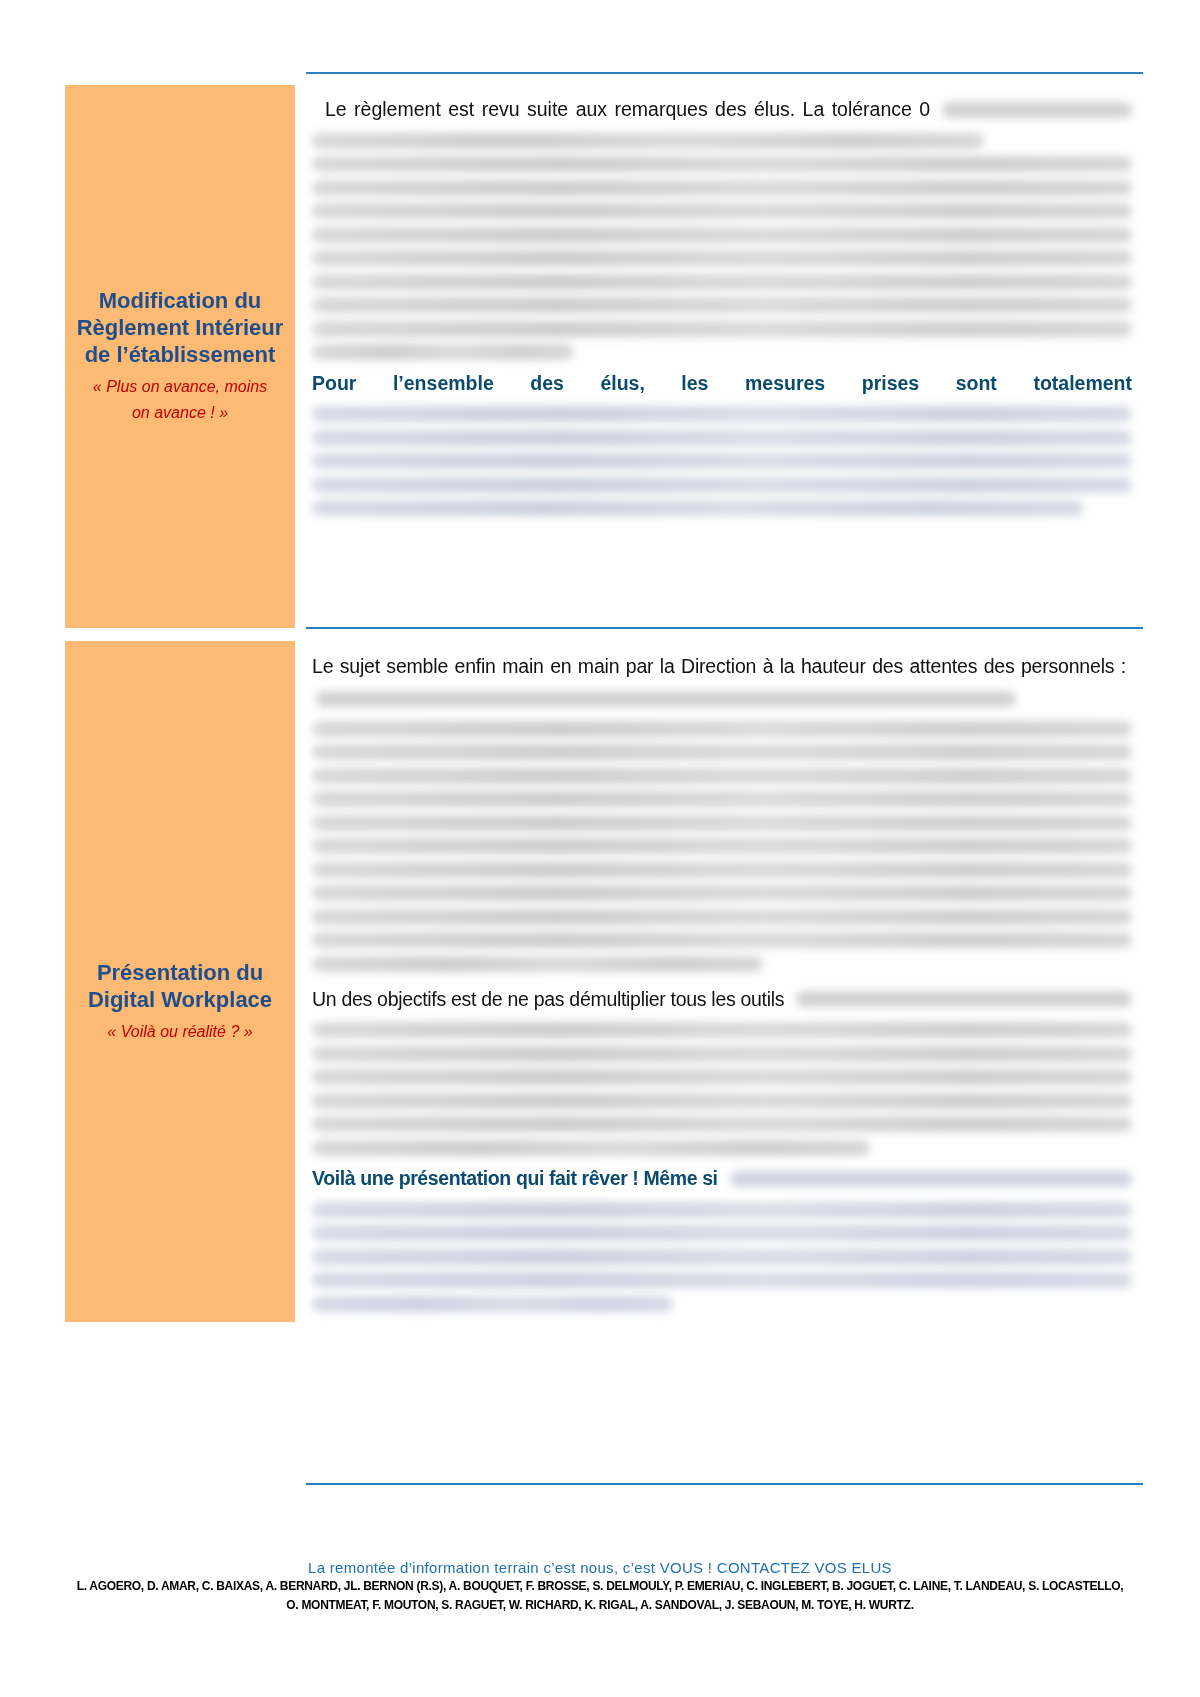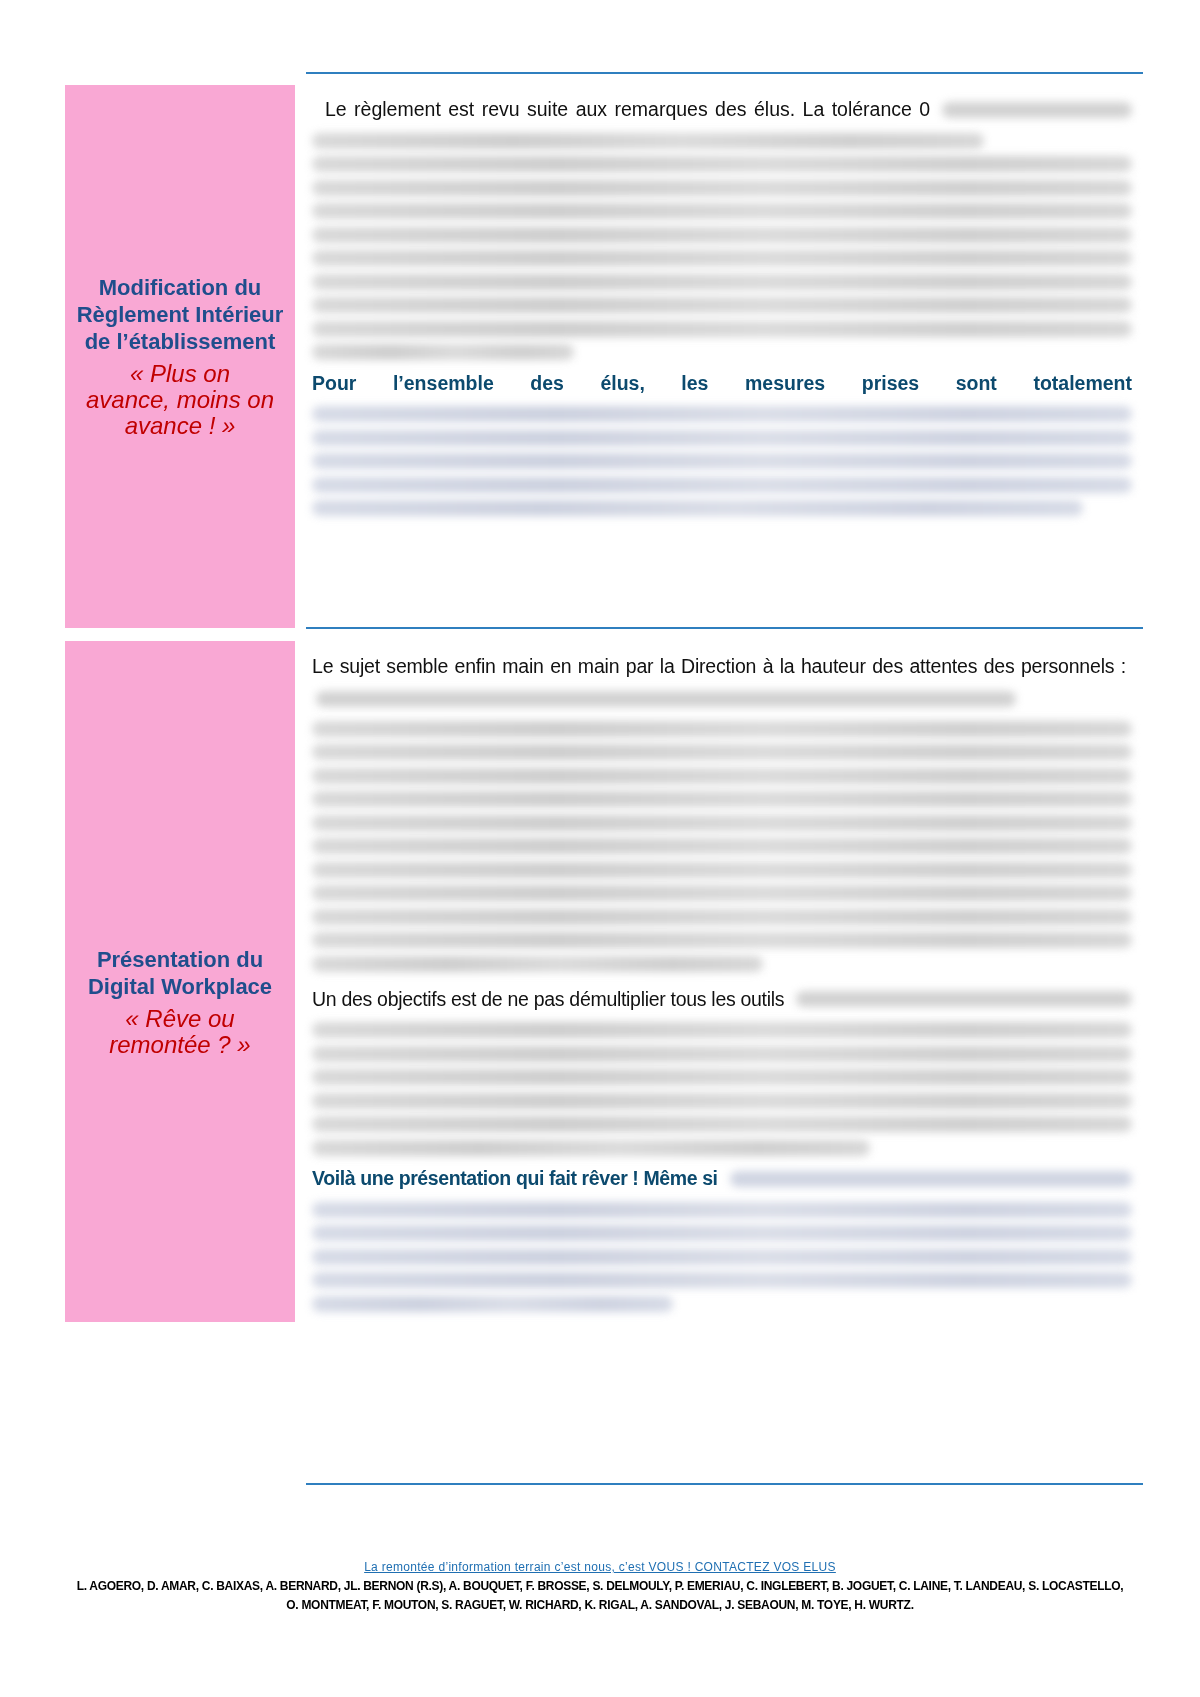--- a/index.html
+++ b/index.html
@@ -1,34 +1,34 @@
 <!DOCTYPE html>
 <html><head>
   <meta charset="utf-8">
   <style>
     html, body { margin: 0; padding: 0; background: #ffffff; }
     body { width: 1200px; height: 1697px; position: relative; overflow: hidden; font-family: "Liberation Sans", sans-serif; }
     .rule { position: absolute; left: 306px; width: 837px; height: 2px; background: #2f7fbf; }
     .side {
-      position: absolute; left: 65px; width: 230px; background: #f9a8d4;
+      position: absolute; left: 65px; width: 230px; background: #fdba74;
       display: flex; flex-direction: column; justify-content: center; align-items: center;
       text-align: center;
     }
     .side .title { color: #1f4e8c; font-weight: bold; font-size: 22px; line-height: 27px; padding: 0 6px; }
-    .side .quote { color: #c00000; font-style: italic; font-size: 24px; line-height: 26px; margin-top: 6px; padding: 0 20px; }
+    .side .quote { color: #c00000; font-style: italic; font-size: 16px; line-height: 26px; margin-top: 6px; padding: 0 20px; }
     .body { position: absolute; left: 312px; width: 820px; font-size: 19.5px; line-height: 31px; color: #111; }
     .para { text-align: justify; }
     .lead { background: #fff; padding-right: 6px; }
     .lead.bold { font-weight: bold; color: #0c4a6e; word-spacing: 3px; }
     .blur-line { height: 16px; margin: 7.5px 0; border-radius: 8px; background: linear-gradient(90deg, #d2d2d2, #c4c4c4 30%, #d4d4d4 55%, #c6c6c6 80%, #d0d0d0); filter: blur(4px); opacity: .85; }
     .blur-line.blue { background: linear-gradient(90deg, #cfd4e2, #c2c8d9 30%, #d3d7e3 55%, #c4cadb 80%, #cfd4e2); }
     .blur-inline { display: inline-block; vertical-align: middle; height: 16px; border-radius: 8px; background: #cacaca; filter: blur(4px); opacity: .85; }
     .blur-inline.blue { background: #c7cddd; }
     .footer { position: absolute; left: 60px; width: 1080px; top: 1558px; text-align: center; }
-    .footer .slogan { color: #1f6fb2; font-size: 12px; line-height: 19px; letter-spacing: .3px; text-decoration: underline; }
+    .footer .slogan { color: #1f6fb2; font-size: 15px; line-height: 19px; letter-spacing: .3px; }
     .footer .names { color: #000000; font-weight: bold; font-size: 12px; line-height: 19px; letter-spacing: -0.3px; padding: 0 10px; }
   </style>
 </head>
 <body>
 
 <div class="rule" style="top:72px;"></div>
 <div class="side" style="top:85px; height:543px;">
   <div class="title">Modification du Règlement Intérieur de l’établissement</div>
   <div class="quote">« Plus on avance, moins on avance ! »</div>
 </div>
@@ -57,21 +57,21 @@
     <div class="blur-line blue"></div>
     <div class="blur-line blue"></div>
     <div class="blur-line blue"></div>
     <div class="blur-line blue" style="width:94%;"></div>
   </div>
 </div>
 <div class="rule" style="top:627px;"></div>
 
 <div class="side" style="top:641px; height:681px;">
   <div class="title" style="padding-top:40px;">Présentation du Digital Workplace</div>
-  <div class="quote">« Rêve ou remontée ? »</div>
+  <div class="quote">« Voilà ou réalité ? »</div>
 </div>
 <div class="body" style="top:651px;">
   <div class="para">
     <div style="position:relative;">
       <span class="lead" style="font-family:'Liberation Sans Narrow','Liberation Sans',sans-serif; letter-spacing:-0.2px;">Le sujet semble enfin main en main par la Direction à la hauteur des attentes des personnels :</span>
       <span class="blur-inline" style="width:700px; margin-left:4px;"></span>
     </div>
     <div class="blur-line"></div>
     <div class="blur-line"></div>
     <div class="blur-line"></div>

